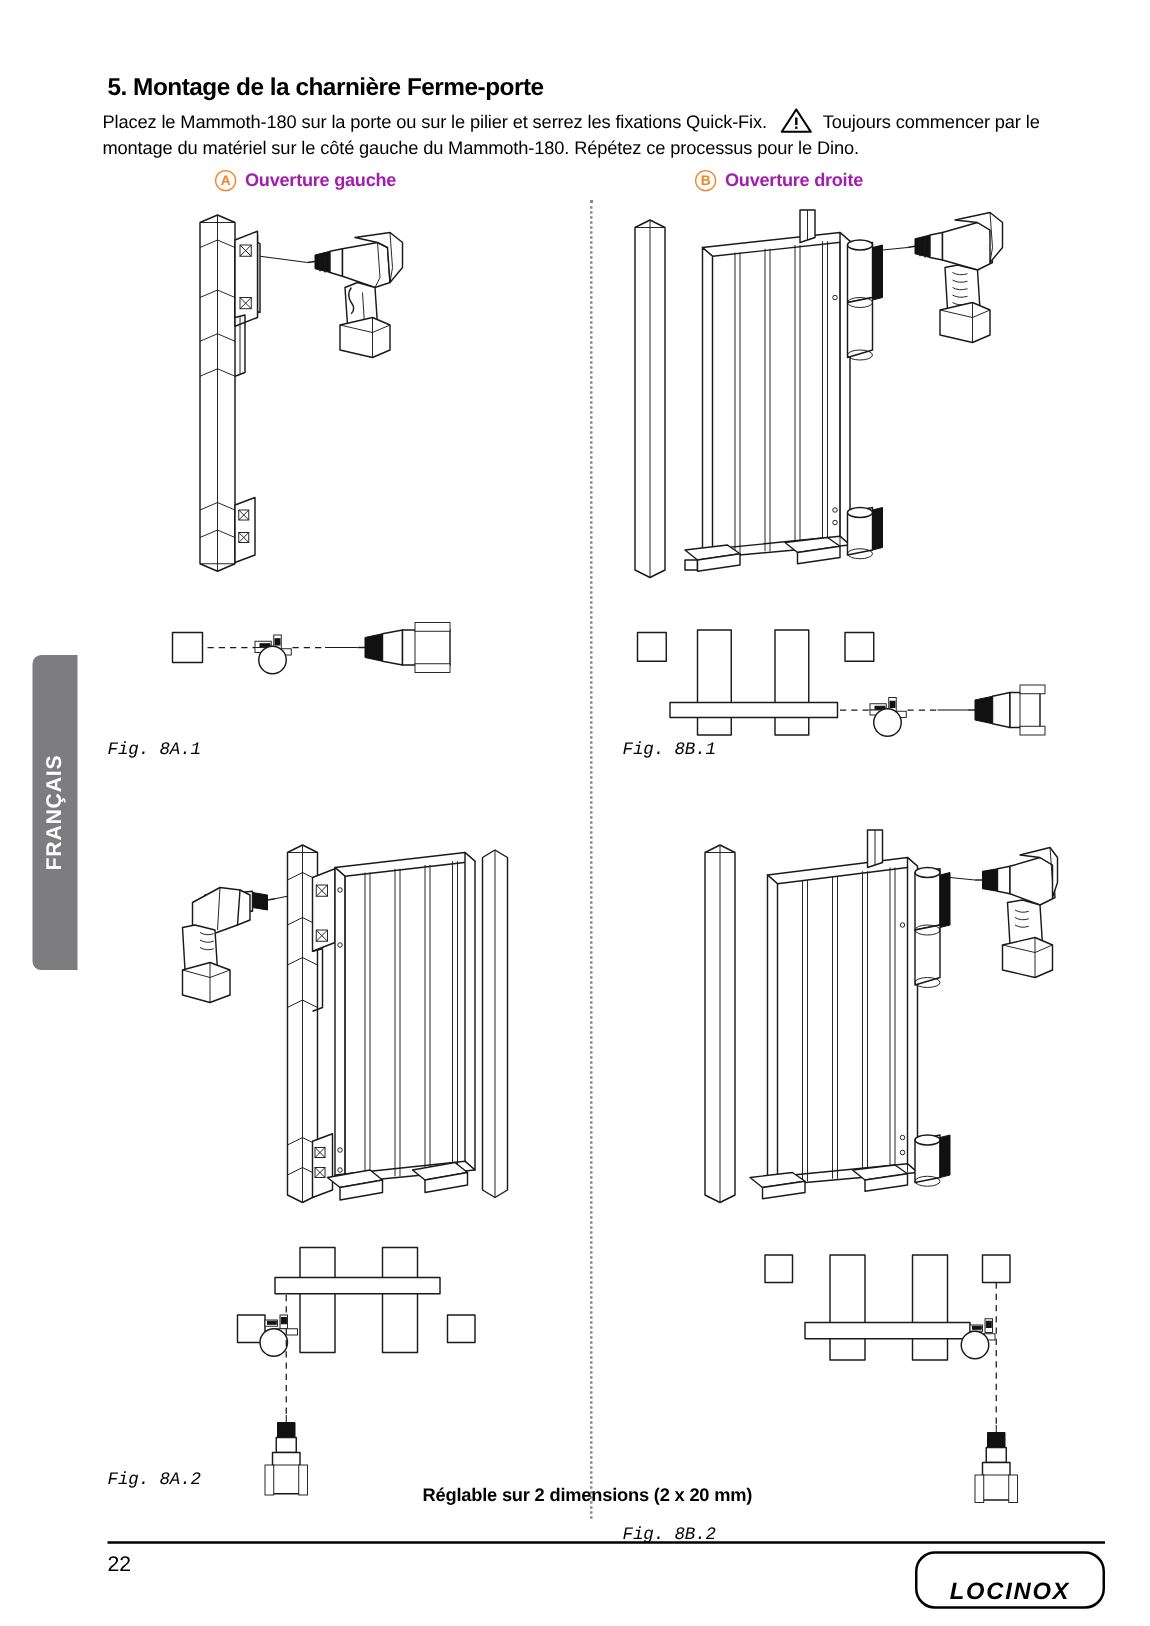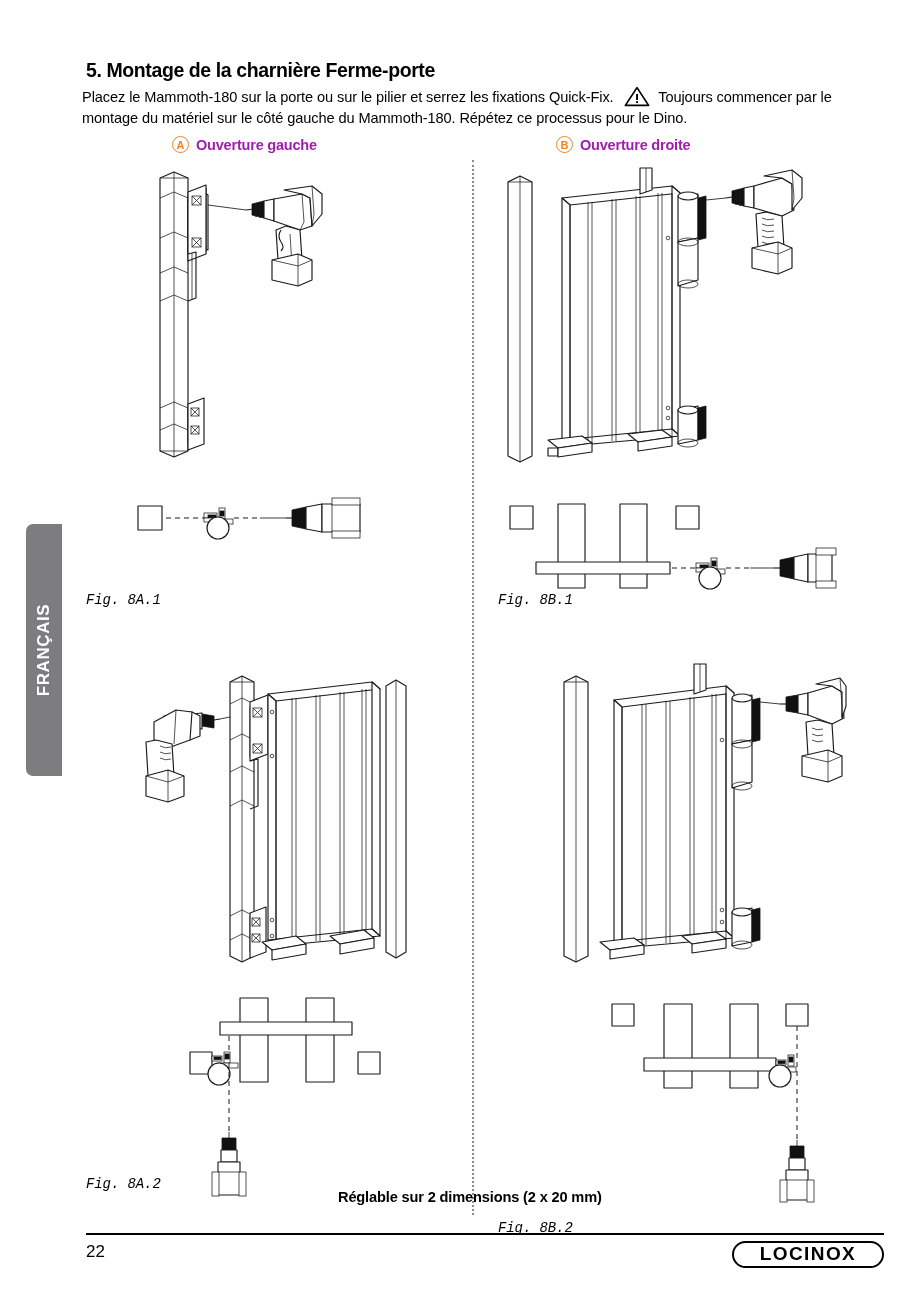--- a/index.html
+++ b/index.html
@@ -145,27 +145,28 @@
     left: 86px;
     top: 1242px;
     font-size: 17px;
     font-weight: normal;
   }
   .logo {
     position: absolute;
     right: 36px;
     top: 1241px;
     width: 152px;
-    height: 27px;
+    height: 46px;
     border: 2.6px solid #000;
     border-radius: 16px;
     display: flex;
-    align-items: flex-start;
+    align-items: flex-end;
     justify-content: center;
     box-sizing: border-box;
+    font-style: italic;
   }
   .logo-inner {
     font-size: 19px;
     font-weight: bold;
     letter-spacing: 1.4px;
     font-family: "Liberation Sans", sans-serif;
   }
 
   
   .illus { position: absolute; }

